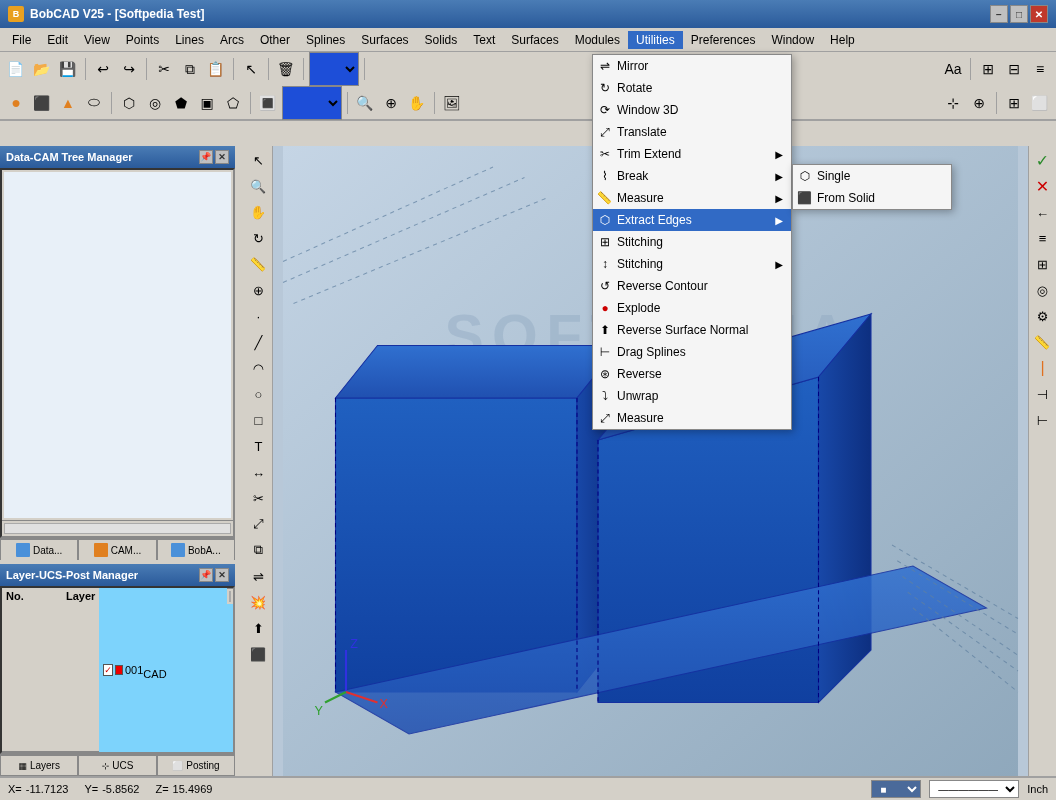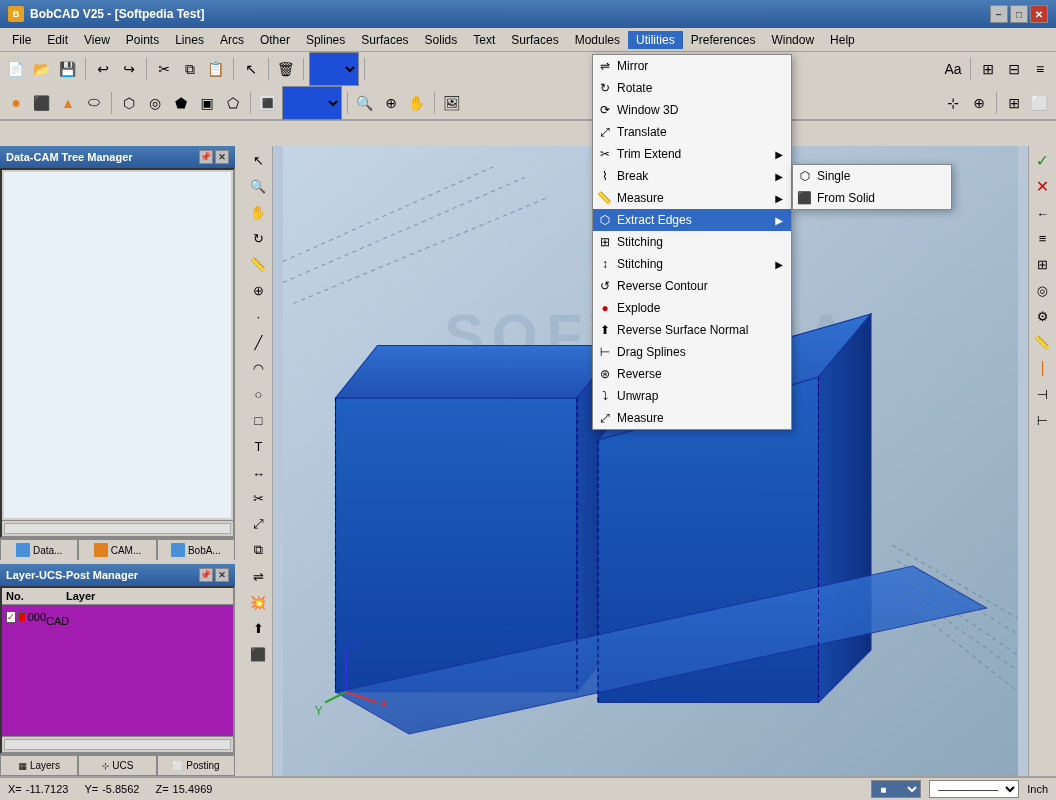--- a/index.html
+++ b/index.html
@@ -125,24 +125,24 @@
       justify-content: center;
       font-size: 10px;
       cursor: pointer;
       padding: 0 4px;
       gap: 3px;
     }
     .tab-icon { width: 14px; height: 14px; background: #4a90d9; border-radius: 1px; display: inline-block; }
 
     .layer-panel {
       flex: 1;
-      background: #a21caf;
+      background: #7dd3fc;
       border: 2px inset #888;
       display: flex;
-      flex-direction: column;
+      flex-direction: row;
     }
     .layer-table-header {
       display: flex;
       background: #d4d0c8;
       border-bottom: 1px solid #888;
       padding: 2px 4px;
       font-size: 11px;
       font-weight: bold;
     }
     .layer-col-no { width: 40px; }
@@ -441,21 +441,21 @@
   </div>
   <div class="layer-panel">
     <div class="layer-table-header">
       <span class="layer-col-no">No.</span>
       <span class="layer-col-layer">Layer</span>
     </div>
     <div class="layer-row">
       <div class="layer-row-no">
         <div class="layer-check">✓</div>
         <div class="layer-color"></div>
-        <span>000</span>
+        <span>001</span>
       </div>
       <span class="layer-row-name">CAD</span>
     </div>
     <div style="flex:1;"></div>
     <div style="height:16px; background:#d4d0c8; border-top:1px solid #888; display:flex;">
       <div style="flex:1; background:#e0e0e0; margin:2px; border:1px solid #aaa;"></div>
     </div>
   </div>
   <div class="layer-tabs">
     <div class="layer-tab">

